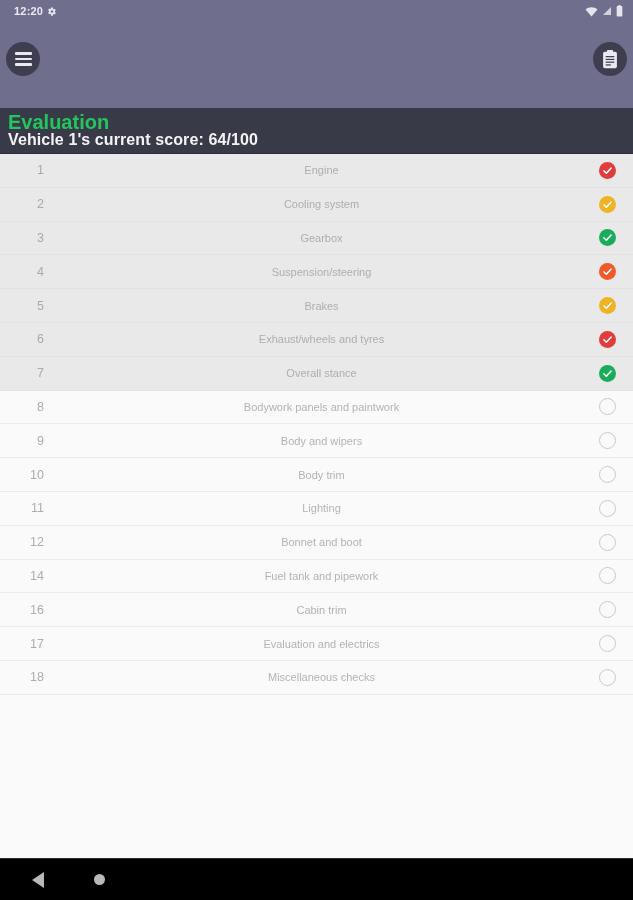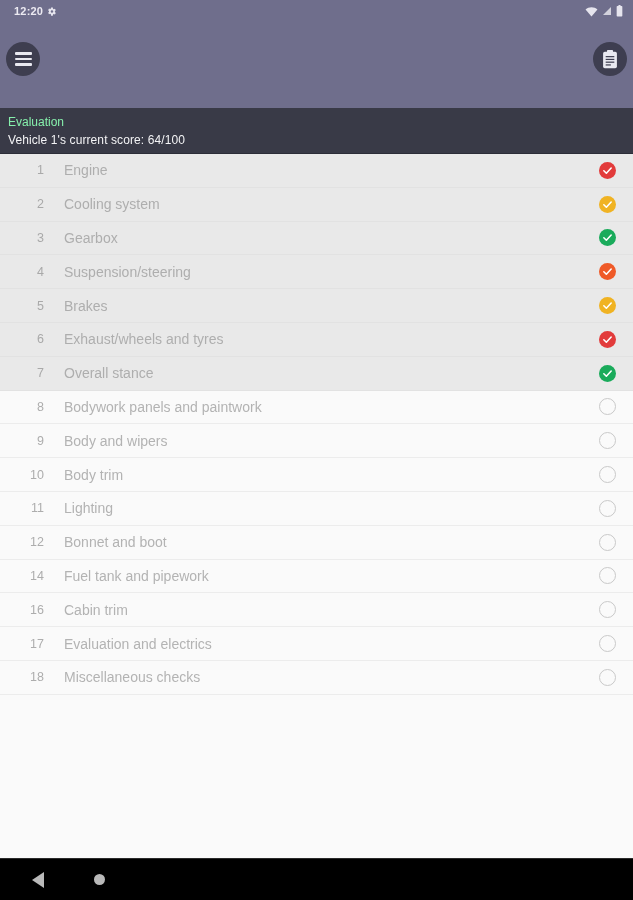--- a/index.html
+++ b/index.html
@@ -59,29 +59,29 @@
 
   
   .header {
     background:#393a47;
     flex:0 0 46px;
     padding:5px 12px 0 8px;
     color:#f2f2f4;
     border-bottom:1px solid #2c2d38;
   }
   .header-title {
-    font-size:12px;
+    font-size:20px;
     line-height:19px;
-    font-weight:400;
-    color:#86efac;
+    font-weight:700;
+    color:#22c55e;
   }
   .header-sub {
-    font-size:12px;
+    font-size:16px;
     line-height:16px;
-    font-weight:normal;
+    font-weight:bold;
     color:#f3f3f5;
     letter-spacing:.1px;
   }
 
   
   .list {
     flex:1 1 auto;
     background:#fafafa;
     overflow:hidden;
   }
@@ -94,27 +94,28 @@
   }
   .row.done { background:#e9e9e9; border-bottom:1px solid #e2e2e2; }
   .row-num {
     width:44px;
     text-align:right;
     font-size:12.5px;
     color:#adadad;
     flex:0 0 44px;
   }
   .row-label {
-    margin-left:20px;
-    font-size:14px;
+    margin-left:0;
+    font-size:11px;
     color:#b3b3b3;
     flex:1 1 auto;
     white-space:nowrap;
     overflow:hidden;
     text-overflow:ellipsis;
+    text-align:center;
   }
   .row.done .row-num   { color:#a9a9a9; }
   .row.done .row-label { color:#aeaeae; }
 
   .mark {
     flex:0 0 17px;
     width:17px; height:17px;
     border-radius:50%;
     display:flex; align-items:center; justify-content:center;
     margin-right:3px;

